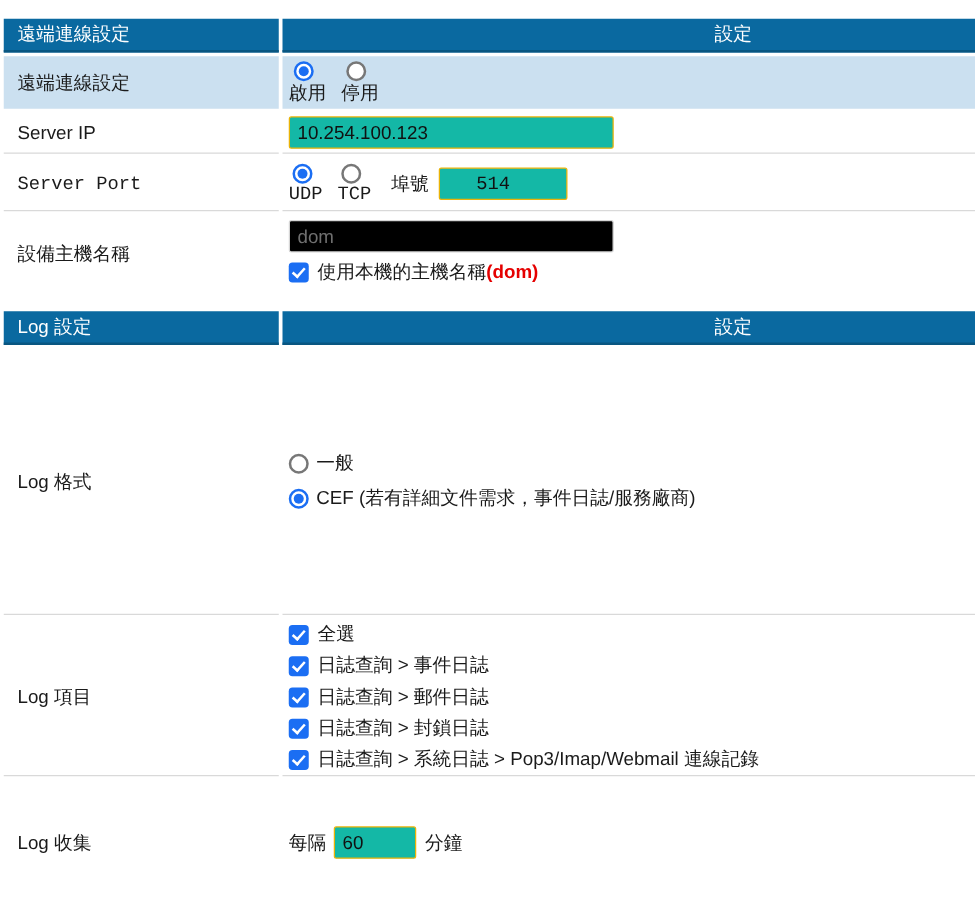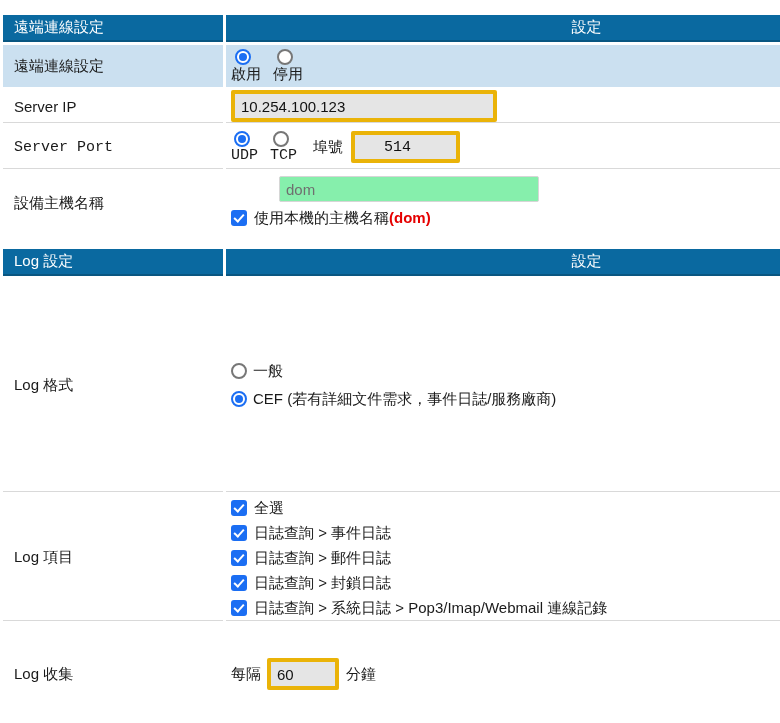--- a/index.html
+++ b/index.html
@@ -50,36 +50,35 @@
   .h210 td{ height:212px; }
   .h122 td{ height:123px; }
   .h100 td{ height:100px; }
 
   .inline{ display:flex; align-items:center; }
   .stack{ display:flex; flex-direction:column; justify-content:center; }
 
   
   input.text{
     height:22px;
-    border:4px solid #eab308;
+    border:1px solid #eab308;
     border-radius:2px;
     font-size:15px;
     font-family:inherit;
     padding:1px 6px;
     color:#111;
-    background:#e5e5e5;
+    background:#14b8a6;
   }
   input.w-ip{ width:246px; }
   input.w-port{ width:66px;padding-left:29px; }
   input.w-interval{ width:52px; }
   input.text:disabled, input.text.disabled{
-    background:#86efac;
+    background:#000000;
     border:1px solid #d6d6d6;
     color:#6f6f6f;
-    margin-left:48px;
   }
 
   .radio{
     display:inline-block;
     width:12px; height:12px;
     border-radius:50%;
     background:#fff;
     border:2px solid #777777;
     margin-right:6px;
     position:relative;

